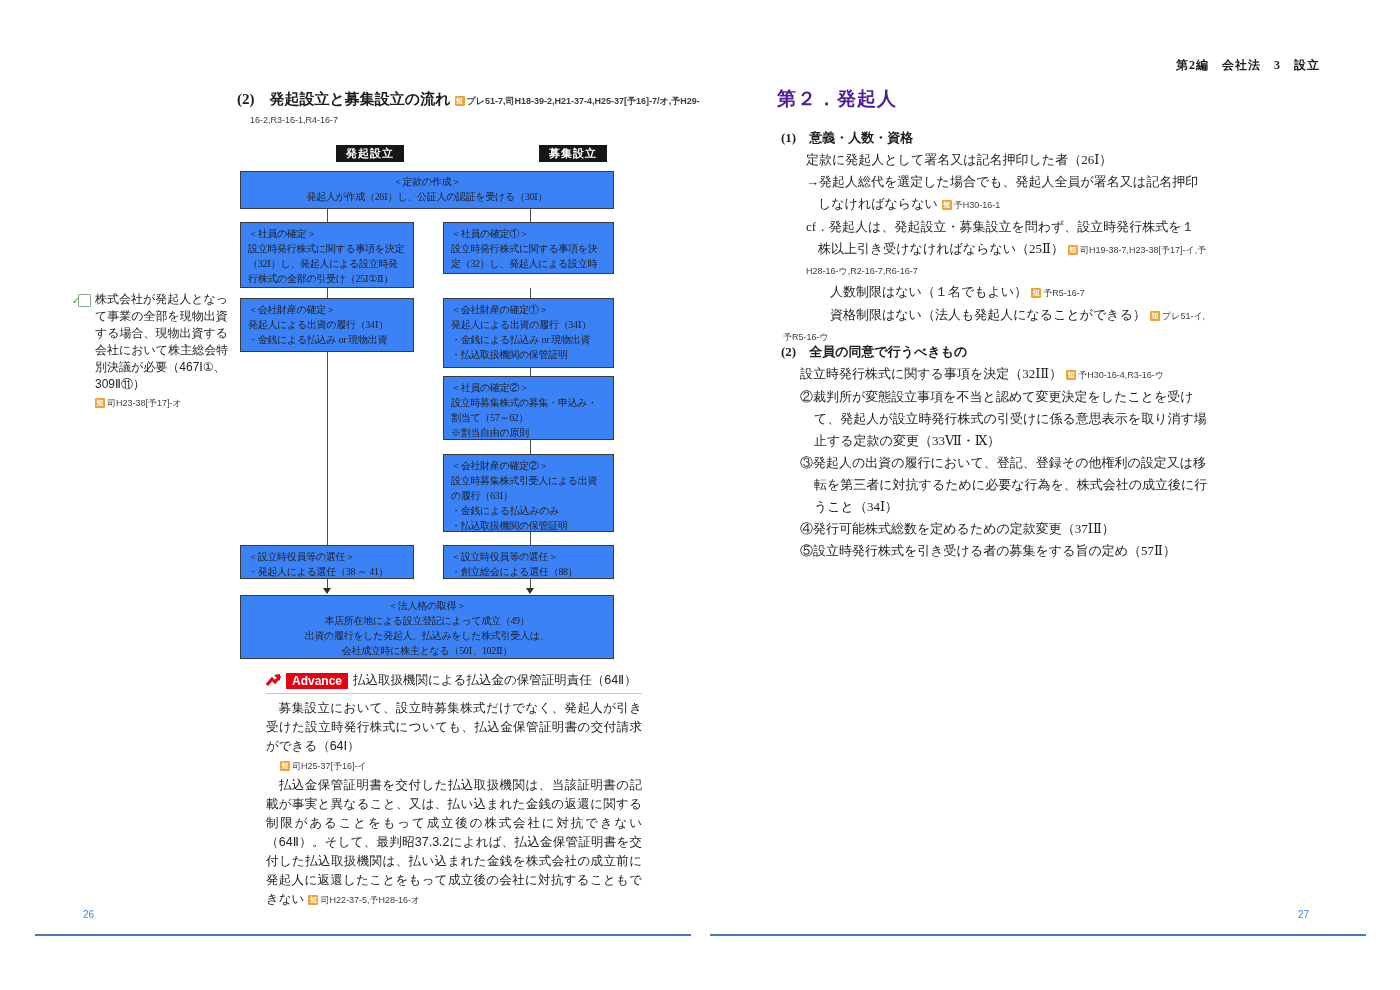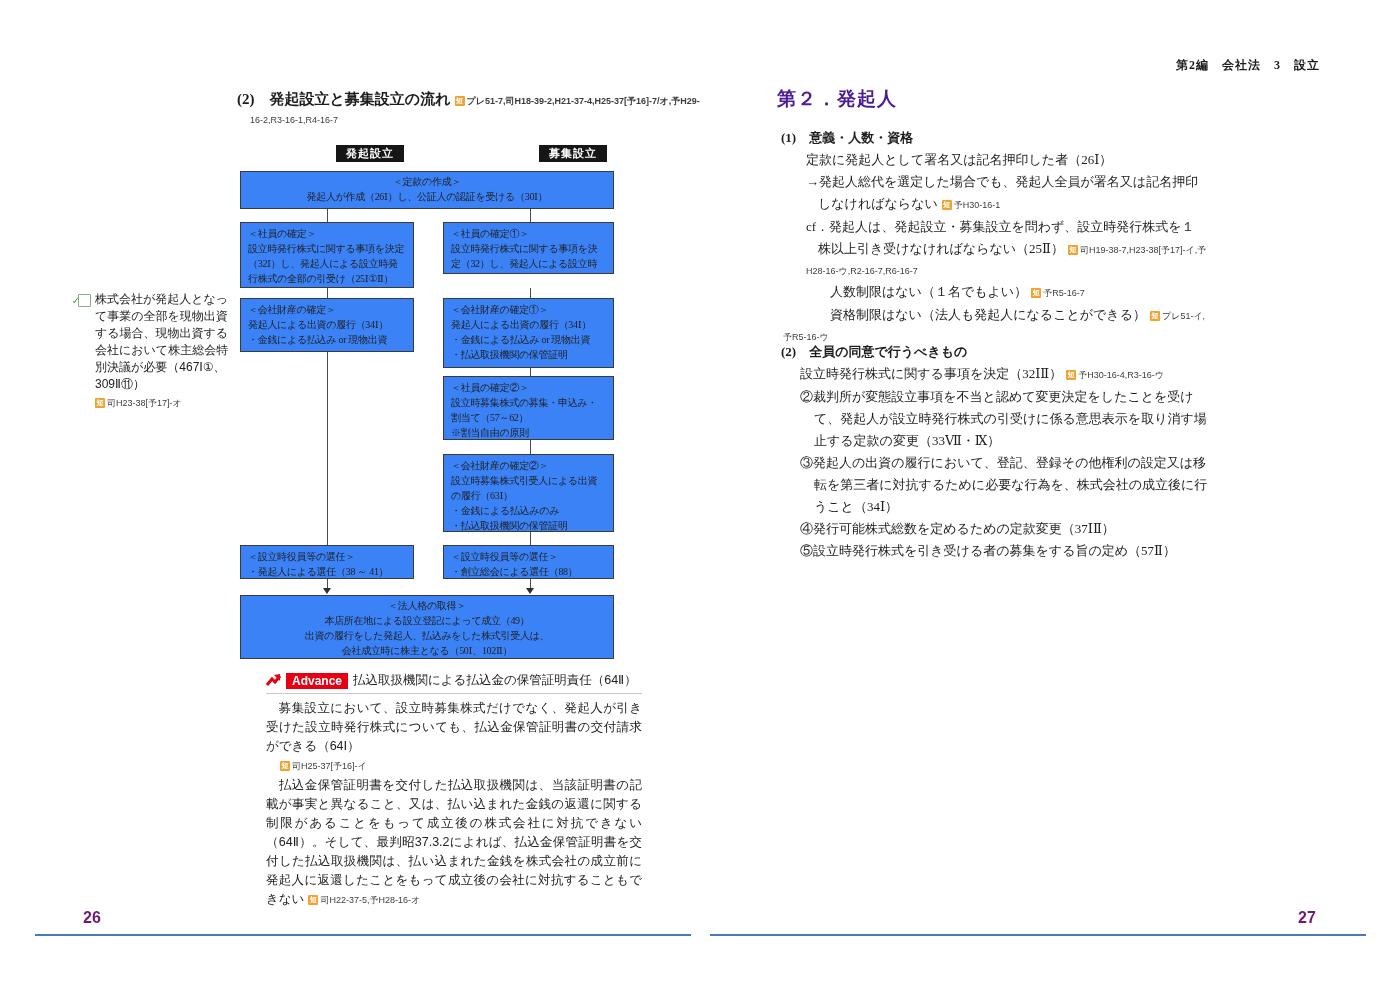--- a/index.html
+++ b/index.html
@@ -50,21 +50,21 @@
   .bodyline{font-size:13px;line-height:22px;white-space:nowrap;}
   .shead{font-size:13px;line-height:22px;font-weight:bold;white-space:nowrap;}
   .i0{padding-left:2px;}
   .i1{padding-left:25px;}
   .i2{padding-left:37px;}
   .i3{padding-left:49px;}
   .j1{padding-left:19px;}
   .j2{padding-left:33px;}
 
   
-  .pagenum{font-family:"Liberation Sans","DejaVu Sans",sans-serif;font-size:16px;color:#701a75;font-weight:bold;}
+  .pagenum{font-family:"Liberation Sans","DejaVu Sans",sans-serif;font-size:10px;color:#3b82f6;}
   .blueline{height:2px;background:#4679bd;}
 </style>
 </head>
 <body>
 
 <div class="page">
 
   <div class="abs lheading" style="left:237px;top:90px;">
     <span>(2)　発起設立と募集設立の流れ</span><span class="ref"><span class="tan">短</span><span>プレ51-7,司H18-39-2,H21-37-4,H25-37[予16]-7/オ,予H29-</span></span>
   </div>

